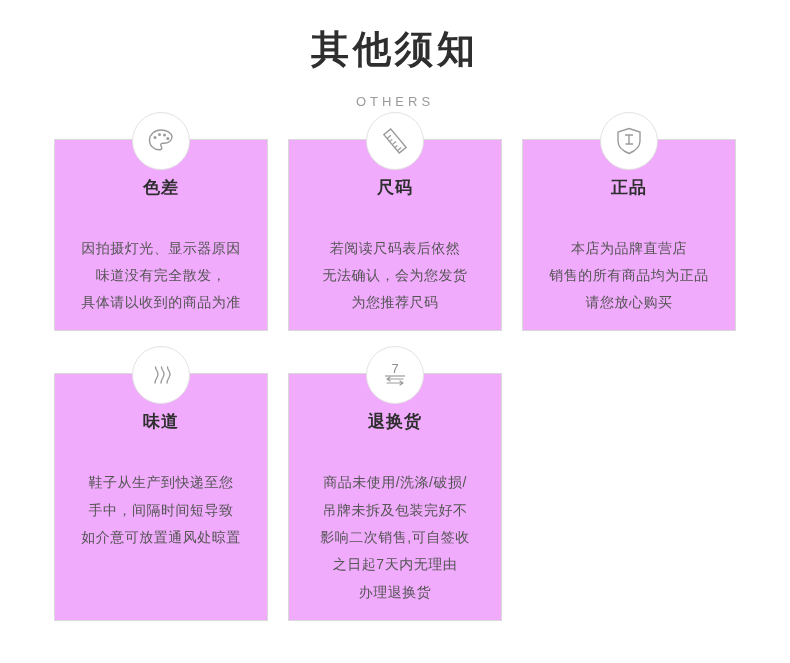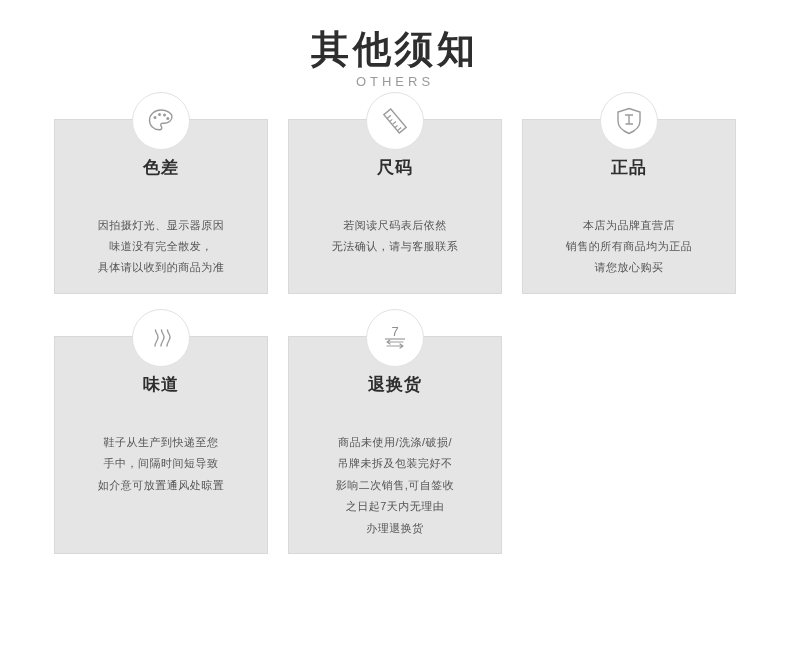--- a/index.html
+++ b/index.html
@@ -25,41 +25,41 @@
     padding-top: 26px;
   }
   .header .title {
     font-size: 38px;
     font-weight: bold;
     letter-spacing: 4px;
     color: #2e2e2e;
     line-height: 1.25;
   }
   .header .subtitle {
-    margin-top: 0;
+    margin-top: 20px;
     font-size: 13px;
     letter-spacing: 4px;
     color: #9a9a9a;
     text-align: center;
   }
   .grid {
     margin: 30px auto 0 auto;
     width: 682px;
     display: grid;
     grid-template-columns: repeat(3, 214px);
     column-gap: 20px;
     row-gap: 42px;
   }
   .card {
     position: relative;
     border: 1px solid #d9d9d9;
     box-sizing: border-box;
     padding: 36px 12px 14px 12px;
     text-align: center;
-    background: #e5e5e5;
+    background: #f0abfc;
     min-height: 160px;
   }
   .card.tall {
     min-height: 205px;
   }
   .icon-badge {
     position: absolute;
     top: -28px;
     left: 50%;
     transform: translateX(-50%);
@@ -73,21 +73,21 @@
     justify-content: center;
   }
   .card-title {
     font-size: 17px;
     font-weight: bold;
     color: #2e2e2e;
     letter-spacing: 1px;
     margin-bottom: 10px;
   }
   .card-text {
-    font-size: 11px;
+    font-size: 14px;
     line-height: 1.95;
     color: #555555;
     letter-spacing: 0.5px;
     margin-top: 36px;
   }
   .card-text div {
     white-space: nowrap;
   }
   svg { display: block; }
 </style>
@@ -130,21 +130,22 @@
             <line x1="10.5" y1="12" x2="14" y2="12" stroke="#9b9b9b" stroke-width="1.2"></line>
             <line x1="10.5" y1="16" x2="15.5" y2="16" stroke="#9b9b9b" stroke-width="1.2"></line>
             <line x1="10.5" y1="20" x2="14" y2="20" stroke="#9b9b9b" stroke-width="1.2"></line>
             <line x1="10.5" y1="24" x2="15.5" y2="24" stroke="#9b9b9b" stroke-width="1.2"></line>
           </g>
         </svg>
       </div>
       <div class="card-title">尺码</div>
       <div class="card-text">
         <div>若阅读尺码表后依然</div>
-        <div>无法确认，请与客服联系</div>
+        <div>无法确认，会为您发货</div>
+        <div>为您推荐尺码</div>
       </div>
     </div>
 
     <div class="card">
       <div class="icon-badge">
         <svg width="28" height="30" viewBox="0 0 28 30" aria-hidden="true">
           <path d="M14 2.5 L25 6 V15 c0 6.5-5 10-11 12.5C8 25 3 21.5 3 15 V6 Z" fill="none" stroke="#9b9b9b" stroke-width="1.4"></path>
           <path d="M10 9 h8 M14 9 v9 M10.5 18 h7.5" fill="none" stroke="#9b9b9b" stroke-width="1.4"></path>
         </svg>
       </div>

